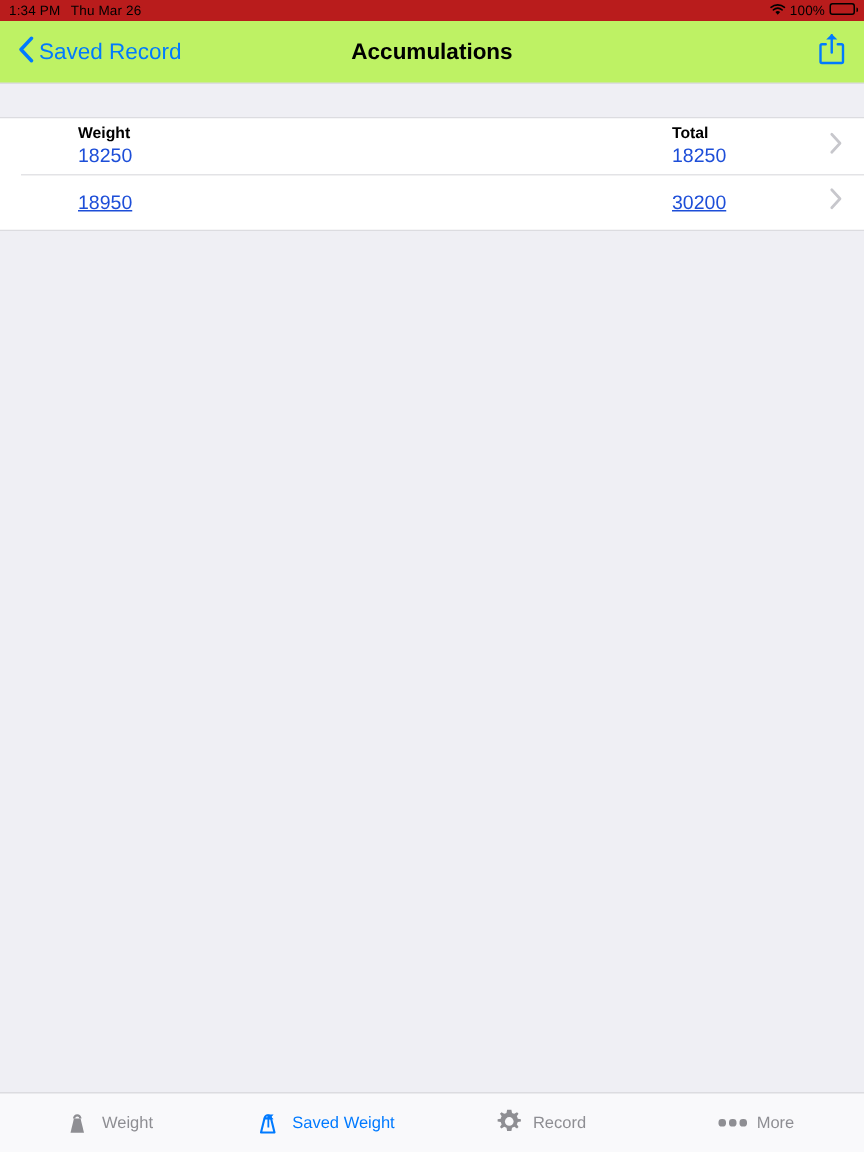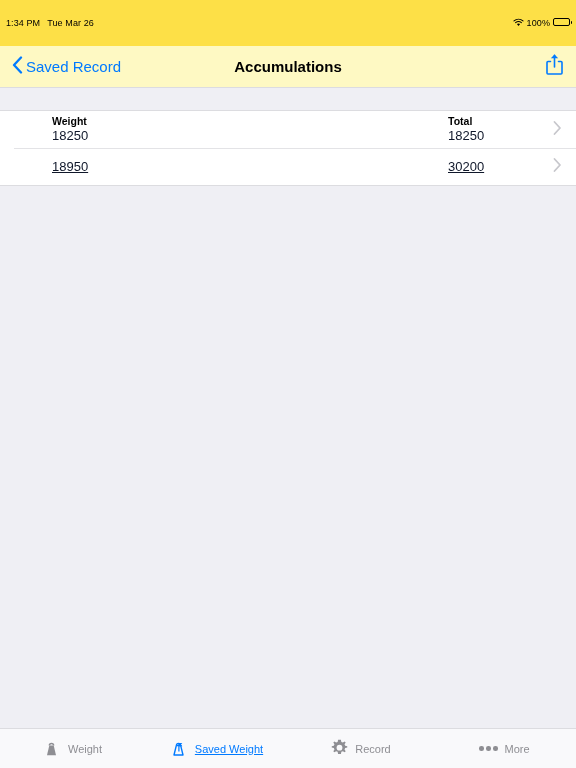--- a/index.html
+++ b/index.html
@@ -20,24 +20,24 @@
     height: 768px;
     display: flex;
     flex-direction: column;
     background: #efeff4;
   }
 
   
   .status-bar {
     height: 14px;
     flex: 0 0 14px;
-    background: #fde047;
-    display: flex;
-    align-items: center;
-    padding: 16px 6px;
+    background: #b91c1c;
+    display: flex;
+    align-items: center;
+    padding: 0 6px;
     font-size: 9px;
     color: #000;
     letter-spacing: 0.1px;
   }
   .status-left {
     display: flex;
     align-items: center;
     gap: 7px;
   }
   .status-right {
@@ -73,21 +73,21 @@
   .battery-fill {
     height: 100%;
     background: #000;
     border-radius: 1px;
   }
 
   
   .nav-bar {
     flex: 0 0 42px;
     height: 42px;
-    background: #fef9c3;
+    background: #bef264;
     border-bottom: 1px solid #dcdce0;
     box-sizing: border-box;
     display: flex;
     align-items: center;
     position: relative;
     padding: 0 12px;
   }
   .nav-back {
     display: flex;
     align-items: center;
@@ -164,21 +164,21 @@
     margin-left: 44px;
   }
   .col-head {
     font-size: 10.5px;
     font-weight: bold;
     color: #000;
     line-height: 13px;
   }
   .col-val {
     font-size: 13px;
-    color: #0f172a;
+    color: #1d4ed8;
     line-height: 16px;
   }
   .row-single .col-val {
     line-height: 16px;
     text-decoration: underline;
   }
   .disclosure {
     position: absolute;
     right: 14px;
     top: 50%;
@@ -204,21 +204,20 @@
     gap: 6px;
     cursor: pointer;
     height: 100%;
   }
   .tab-label {
     font-size: 11px;
     color: #8e8e93;
   }
   .tab.active .tab-label {
     color: #007aff;
-    text-decoration: underline;
   }
   .tab-icon {
     display: flex;
     align-items: center;
     justify-content: center;
     width: 20px;
     height: 20px;
   }
   .dots-icon {
     display: flex;
@@ -234,21 +233,21 @@
   }
 </style>
 </head>
 <body>
 
 <div class="screen">
 
   <div class="status-bar">
     <div class="status-left">
       <span>1:34 PM</span>
-      <span>Tue Mar 26</span>
+      <span>Thu Mar 26</span>
     </div>
     <div class="status-right">
       <span class="wifi-icon">
         <svg width="11" height="9" viewBox="0 0 11 9">
           <path d="M5.5 7.9 L3.9 6.0 a2.6 2.6 0 0 1 3.2 0 Z" fill="#000"></path>
           <path d="M2.6 4.6 a4.6 4.6 0 0 1 5.8 0" stroke="#000" stroke-width="1.05" fill="none" stroke-linecap="round"></path>
           <path d="M1.0 2.9 a6.9 6.9 0 0 1 9.0 0" stroke="#000" stroke-width="1.05" fill="none" stroke-linecap="round"></path>
         </svg>
       </span>
       <span class="battery-pct">100%</span>

